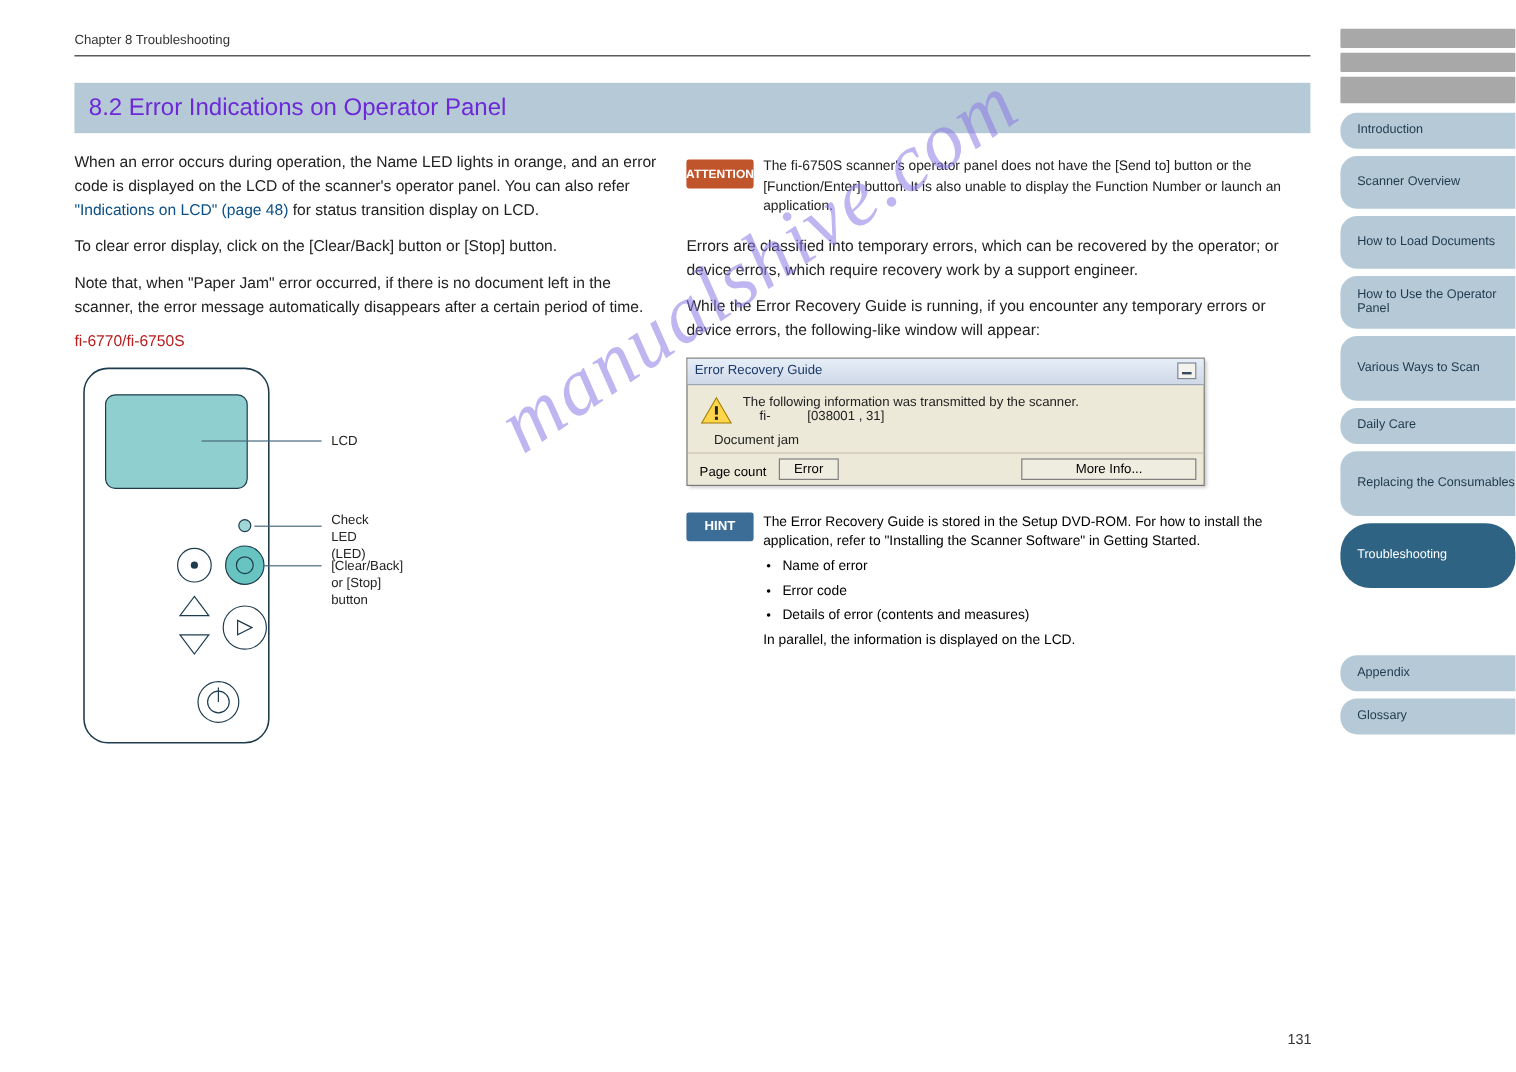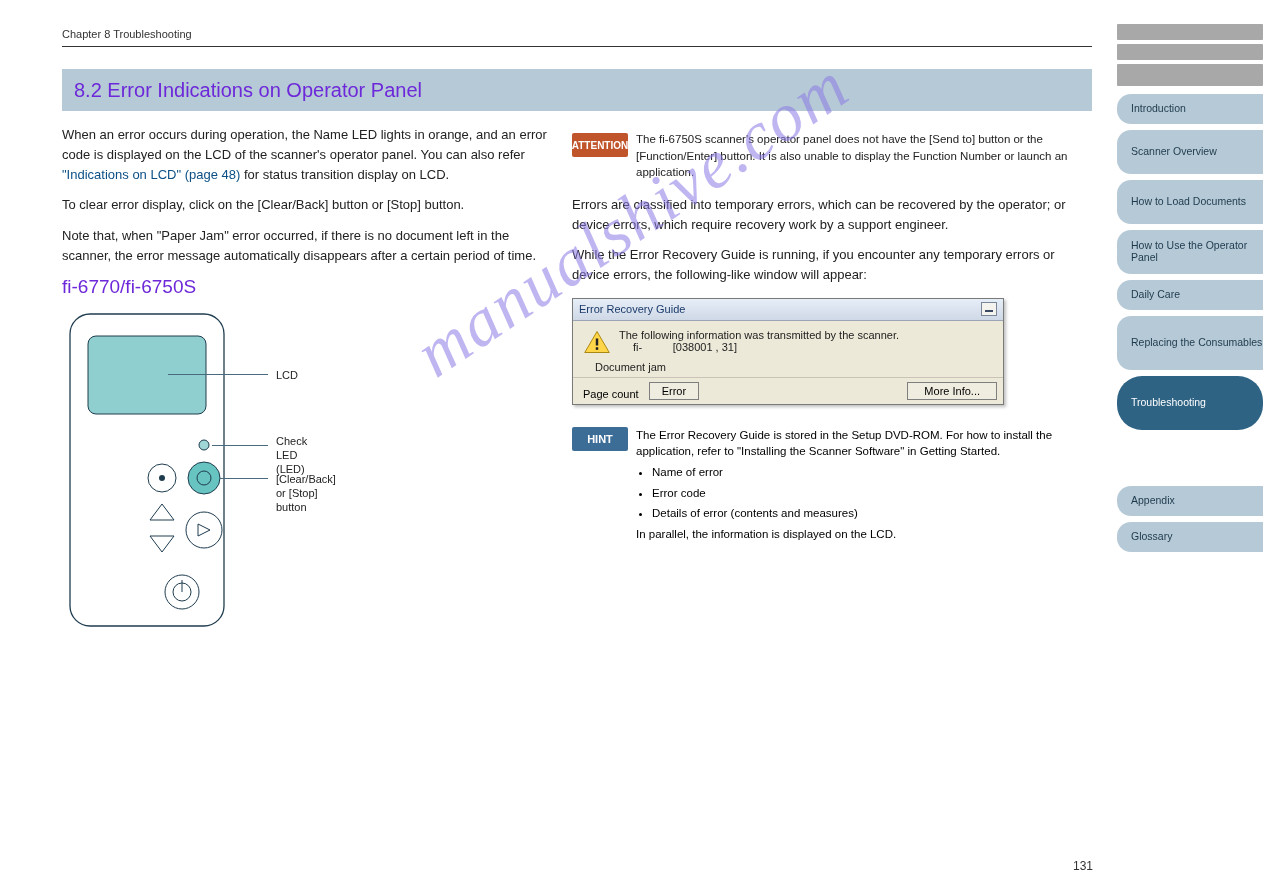--- a/index.html
+++ b/index.html
@@ -42,22 +42,22 @@
   }
   p.body {
     font-size: 13px;
     line-height: 1.55;
     color: #222;
     margin-bottom: 10px;
   }
   p.body .link { color: #0b4f85; }
   p.body.small { font-size: 13px; }
   .subhead {
-    font-size: 19px;
-    color: #6d28d9;
+    font-size: 13px;
+    color: #b91c1c;
     margin-top: 6px;
     margin-bottom: 6px;
   }
   
   .cpanel {
     position: relative;
     margin-top: 14px;
     width: 210px;
     height: 320px;
   }
@@ -148,21 +148,21 @@
     font-size: 11px;
     gap: 10px;
   }
   .dbtn {
     background: #efece0;
     border: 1px solid #7f7f7f;
     padding: 2px 12px;
     font-size: 11px;
     cursor: pointer;
   }
-  .dbtn.long { padding: 2px 16px; margin-left: auto; }
+  .dbtn.long { padding: 2px 44px; margin-left: auto; }
   .hint {
     position: relative;
     padding-left: 64px;
     margin-top: 22px;
     min-height: 44px;
   }
   .hint-badge {
     position: absolute;
     left: 0; top: 0;
     width: 56px; height: 24px;
@@ -347,20 +347,21 @@
 <div class="sidebar">
   <div class="topblock">
     <div class="bar"></div>
     <div class="bar"></div>
     <div class="bar lg"></div>
   </div>
   <div class="tab blue">Introduction</div>
   <div class="tab blue tall">Scanner Overview</div>
   <div class="tab blue tall">How to Load Documents</div>
   <div class="tab blue tall">How to Use the Operator Panel</div>
+  <div class="tab blue med">Various Ways to Scan</div>
   <div class="tab blue">Daily Care</div>
   <div class="tab blue med">Replacing the Consumables</div>
   <div class="tab active med">Troubleshooting</div>
   <div class="gap"></div>
   <div class="tab blue">Appendix</div>
   <div class="tab blue">Glossary</div>
 </div>
 
 <div class="watermark">manualshive.com</div>
 <div class="pagenum">131</div>

